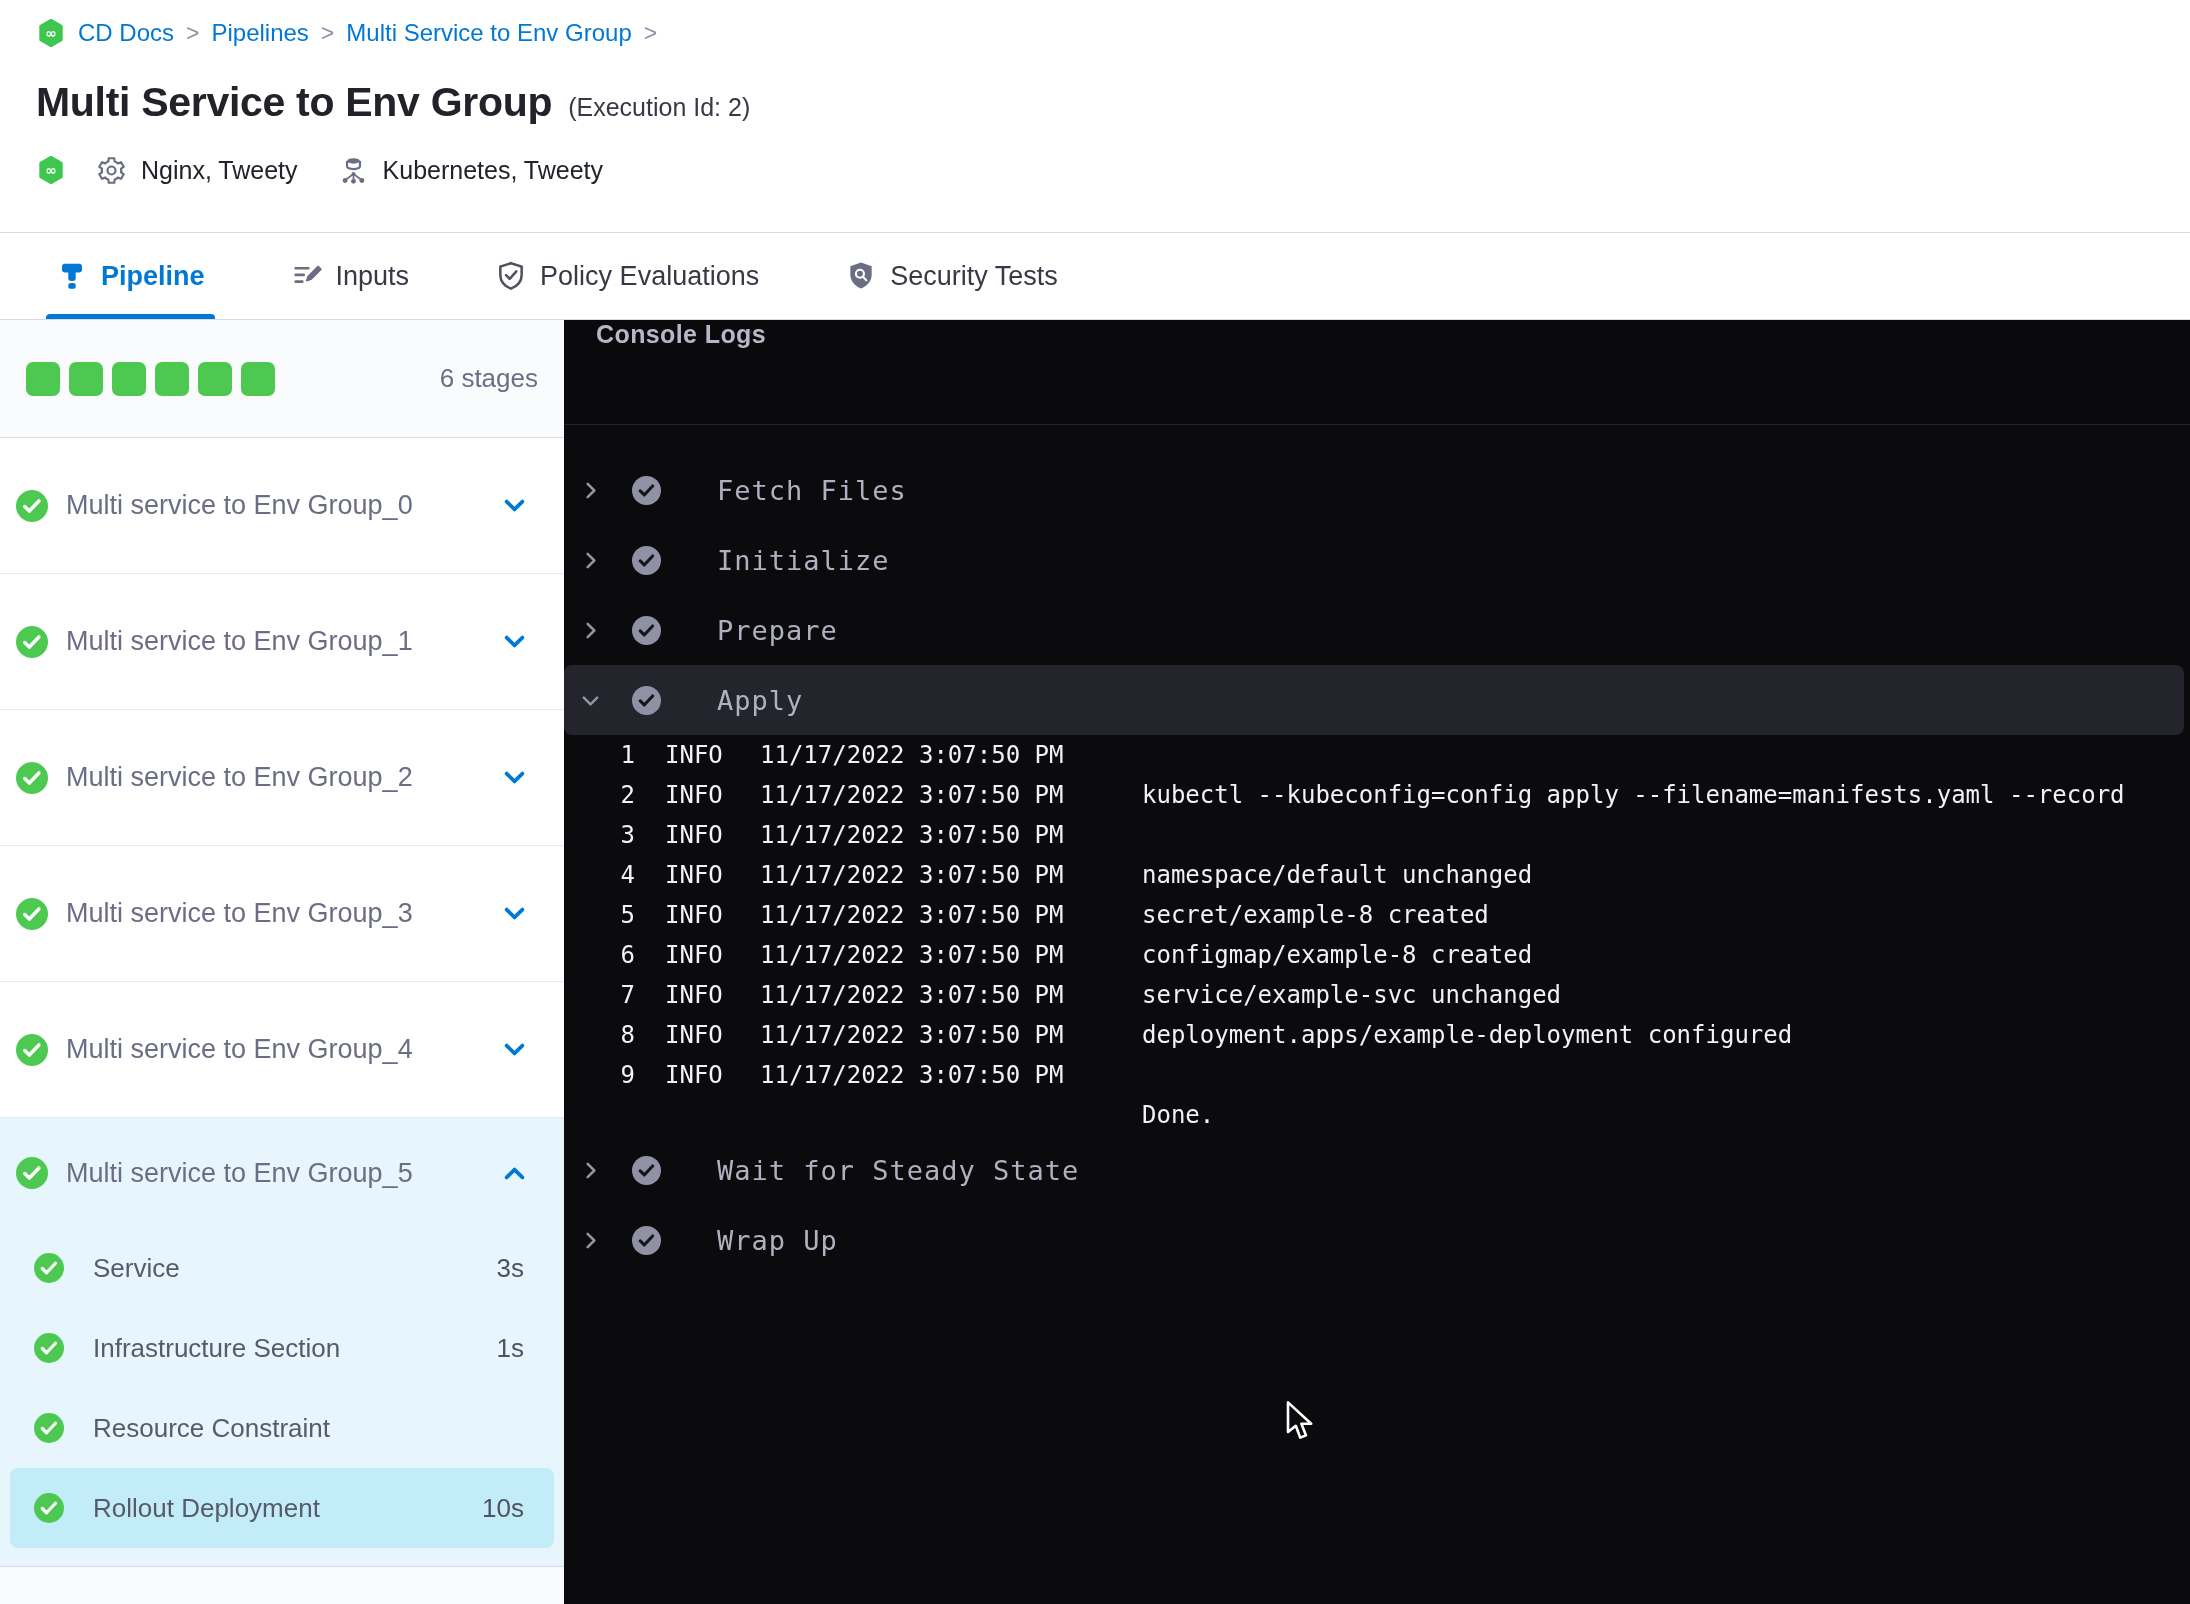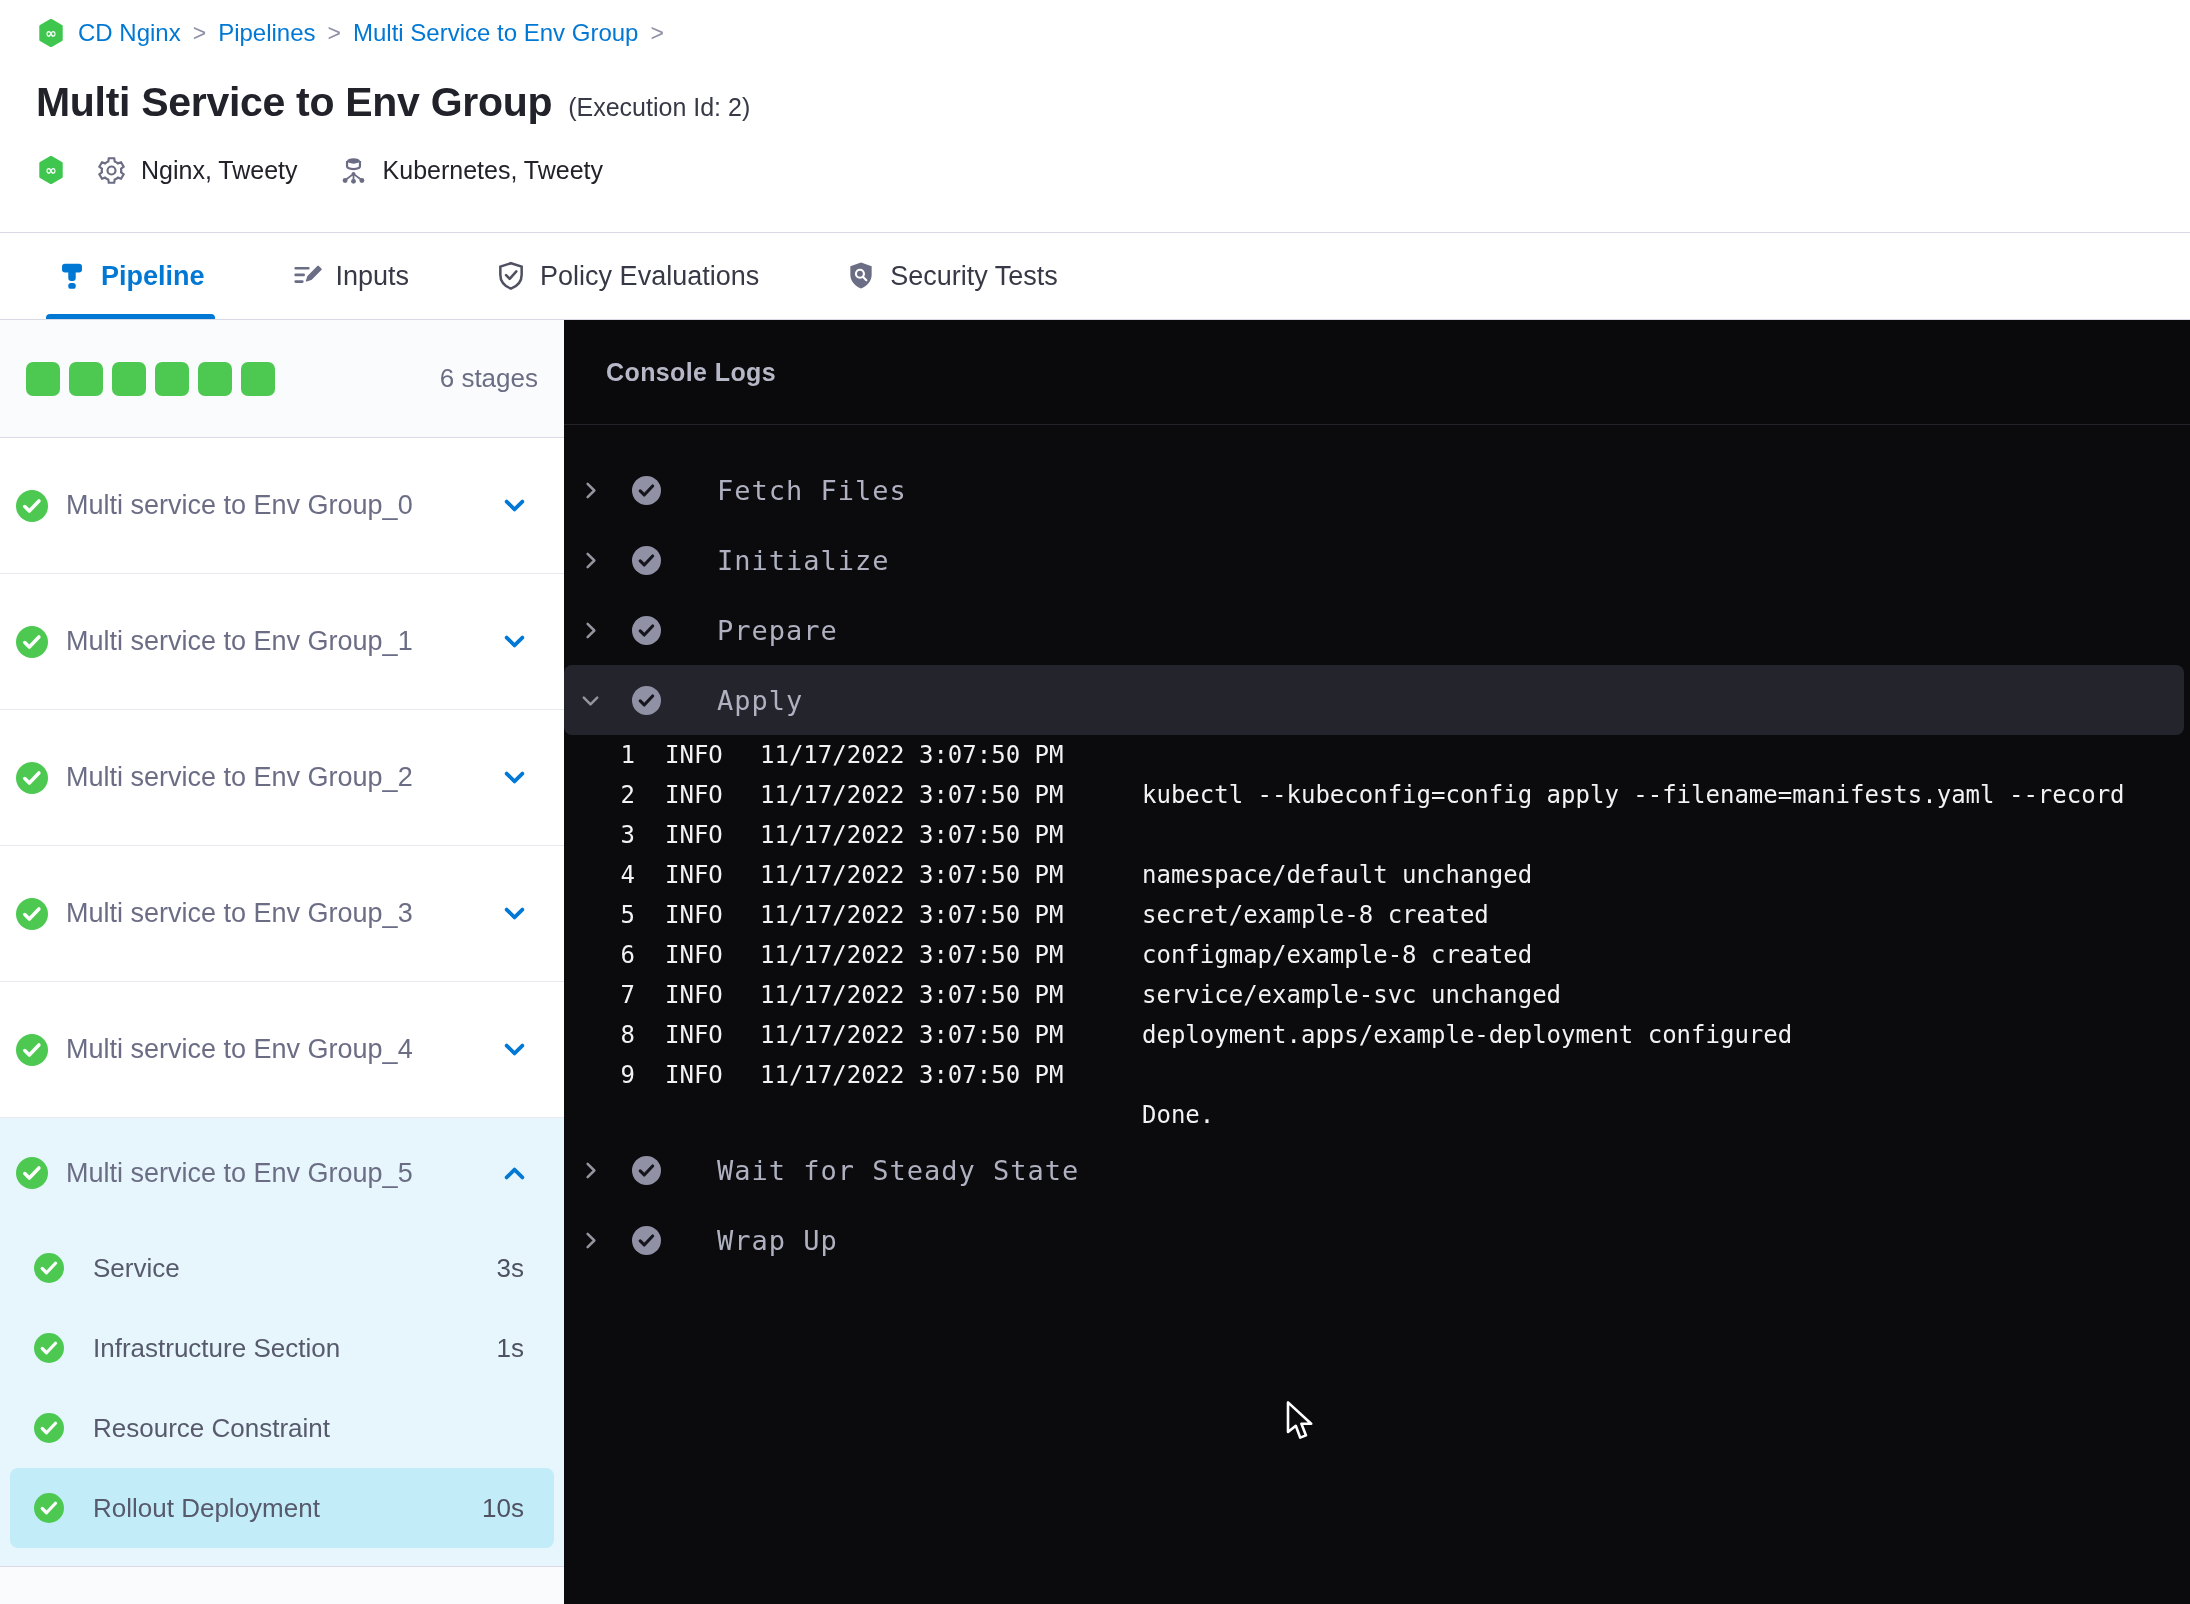--- a/index.html
+++ b/index.html
@@ -52,21 +52,21 @@
   .expanded-section .stage-row { background:transparent; border-bottom:none; height:110px; }
   .substep { height:80px; display:flex; align-items:center; padding:0 40px 0 34px; cursor:pointer; }
   .substep .scheck { display:flex; margin-right:29px; }
   .substep .sslabel { font-size:26px; color:#575a6c; }
   .substep .duration { margin-left:auto; font-size:26px; color:#4f5162; }
   .substep.selected { background:#c3ecf9; border-radius:8px; margin:0 10px; padding:0 30px 0 24px; }
   .sidebar-filler { flex:1; background:#fafbfc; }
 
   
   .console { flex:1; min-width:0; background:#0b0b0e; display:flex; flex-direction:column; }
-  .console-header { height:105px; flex:0 0 105px; display:flex; align-items:center; padding:0 42px;
+  .console-header { height:105px; flex:0 0 105px; display:flex; align-items:flex-start; padding:0 32px;
                     border-bottom:1px solid #232329; background:#0a0a0d; }
   .console-title { font-size:25px; font-weight:bold; color:#b7b8c7; letter-spacing:0.4px; }
   .console-body { padding-top:30px; font-family:"DejaVu Sans Mono", monospace; overflow:hidden; }
   .cstep { height:70px; display:flex; align-items:center; padding-left:14px; cursor:pointer; }
   .cstep .cchev { width:24px; display:flex; justify-content:center; }
   .cstep .ccheck { margin-left:30px; display:flex; }
   .cstep .clabel { margin-left:56px; font-size:27px; color:#b0b1c0; letter-spacing:1px; }
   .cstep.expanded-head { background:#24242c; border-radius:8px; margin-right:6px; }
   .clog { display:flex; height:40px; align-items:center; font-size:24px; color:#f2f2f4; white-space:pre; }
   .clog .n { width:71px; text-align:right; }
@@ -82,21 +82,21 @@
 <div class="page">
 
   <div class="header">
     <div class="breadcrumb" id="breadcrumb">
         <span style="display: flex;">
           <svg width="30" height="30" viewBox="0 0 32 32">
             <path d="M16 2.5l11 6.3v14.4L16 29.5 5 23.2V8.8z" fill="#3FC64F" stroke="#3FC64F" stroke-width="3" stroke-linejoin="round"></path>
             <text x="16" y="21.2" font-size="15" font-weight="bold" fill="#fff" text-anchor="middle" font-family="DejaVu Sans">∞</text>
           </svg>
         </span>
-        <span class="crumb">CD Nginx</span>
+        <span class="crumb">CD Docs</span>
         <span class="sep">&gt;</span>
         <span class="crumb">Pipelines</span>
         <span class="sep">&gt;</span>
         <span class="crumb">Multi Service to Env Group</span>
         <span class="sep">&gt;</span>
       </div>
     <div class="title-row">
       <h1 class="title">Multi Service to Env Group</h1>
       <span class="exec">(Execution Id: 2)</span>
     </div>

